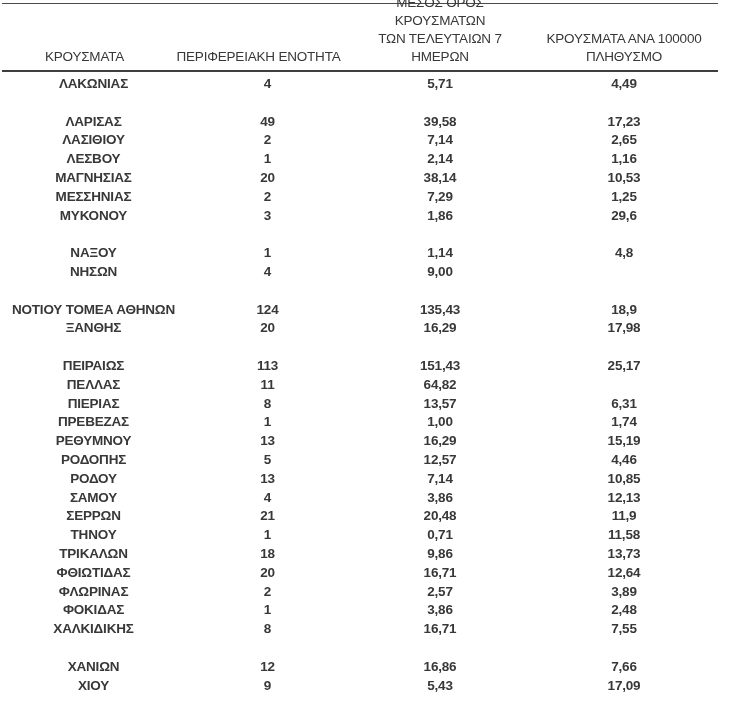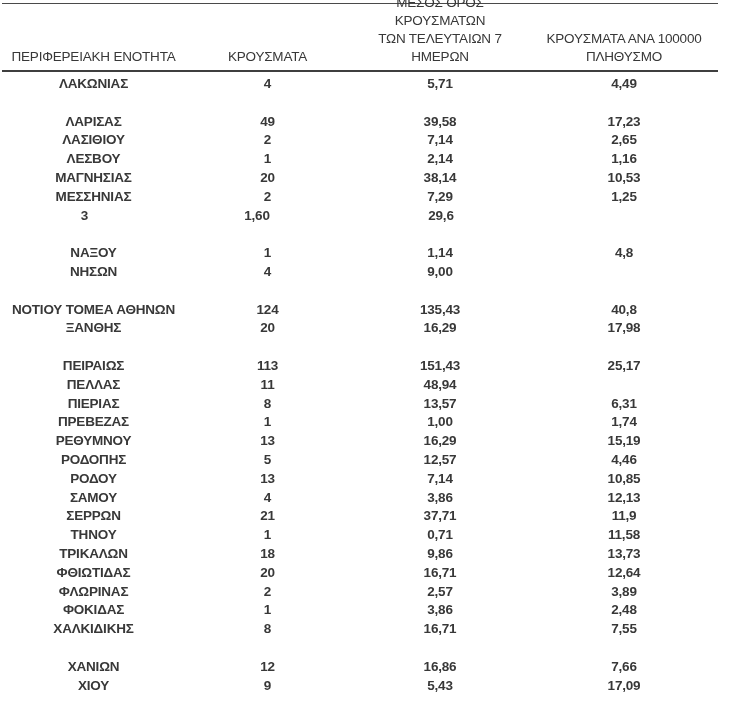--- a/index.html
+++ b/index.html
@@ -46,22 +46,22 @@
     white-space: nowrap;
   }
   .spacer-row { height: 18.8px; }
   .tr.italic .td { font-style: italic; margin-top: 44px; }
 </style>
 </head>
 <body>
 
 <div class="report-table">
   <div class="thead">
+    <div class="th c2">ΚΡΟΥΣΜΑΤΑ</div>
     <div class="th c1">ΠΕΡΙΦΕΡΕΙΑΚΗ ΕΝΟΤΗΤΑ</div>
-    <div class="th c2">ΚΡΟΥΣΜΑΤΑ</div>
     <div class="th c3">ΜΕΣΟΣ ΟΡΟΣ ΚΡΟΥΣΜΑΤΩΝ
 ΤΩΝ ΤΕΛΕΥΤΑΙΩΝ 7
 ΗΜΕΡΩΝ</div>
     <div class="th c4">ΚΡΟΥΣΜΑΤΑ ΑΝΑ 100000
 ΠΛΗΘΥΣΜΟ</div>
   </div>
   <div class="tbody">
       <div class="tr">
         <div class="td c1">ΛΑΚΩΝΙΑΣ</div>
         <div class="td c2">4</div>
@@ -93,60 +93,61 @@
         <div class="td c3">38,14</div>
         <div class="td c4">10,53</div>
       </div>
       <div class="tr">
         <div class="td c1">ΜΕΣΣΗΝΙΑΣ</div>
         <div class="td c2">2</div>
         <div class="td c3">7,29</div>
         <div class="td c4">1,25</div>
       </div>
       <div class="tr">
+        <div class="td c1">ΜΥΚΟΝΟΥ</div>
         <div class="td c2">3</div>
-        <div class="td c3">1,60</div>
+        <div class="td c3">1,86</div>
         <div class="td c4">29,6</div>
       </div>
       <div class="spacer-row"></div>
       <div class="tr">
         <div class="td c1">ΝΑΞΟΥ</div>
         <div class="td c2">1</div>
         <div class="td c3">1,14</div>
         <div class="td c4">4,8</div>
       </div>
       <div class="tr">
         <div class="td c1">ΝΗΣΩΝ</div>
         <div class="td c2">4</div>
         <div class="td c3">9,00</div>
       </div>
       <div class="spacer-row"></div>
       <div class="tr">
         <div class="td c1">ΝΟΤΙΟΥ ΤΟΜΕΑ ΑΘΗΝΩΝ</div>
         <div class="td c2">124</div>
         <div class="td c3">135,43</div>
-        <div class="td c4">40,8</div>
+        <div class="td c4">18,9</div>
       </div>
       <div class="tr">
         <div class="td c1">ΞΑΝΘΗΣ</div>
         <div class="td c2">20</div>
         <div class="td c3">16,29</div>
         <div class="td c4">17,98</div>
       </div>
       <div class="spacer-row"></div>
       <div class="tr">
         <div class="td c1">ΠΕΙΡΑΙΩΣ</div>
         <div class="td c2">113</div>
         <div class="td c3">151,43</div>
         <div class="td c4">25,17</div>
       </div>
       <div class="tr">
         <div class="td c1">ΠΕΛΛΑΣ</div>
         <div class="td c2">11</div>
-        <div class="td c3">48,94</div>
+        <div class="td c3">64,82</div>
       </div>
       <div class="tr">
         <div class="td c1">ΠΙΕΡΙΑΣ</div>
         <div class="td c2">8</div>
         <div class="td c3">13,57</div>
         <div class="td c4">6,31</div>
       </div>
       <div class="tr">
         <div class="td c1">ΠΡΕΒΕΖΑΣ</div>
         <div class="td c2">1</div>
@@ -173,21 +174,21 @@
       </div>
       <div class="tr">
         <div class="td c1">ΣΑΜΟΥ</div>
         <div class="td c2">4</div>
         <div class="td c3">3,86</div>
         <div class="td c4">12,13</div>
       </div>
       <div class="tr">
         <div class="td c1">ΣΕΡΡΩΝ</div>
         <div class="td c2">21</div>
-        <div class="td c3">37,71</div>
+        <div class="td c3">20,48</div>
         <div class="td c4">11,9</div>
       </div>
       <div class="tr">
         <div class="td c1">ΤΗΝΟΥ</div>
         <div class="td c2">1</div>
         <div class="td c3">0,71</div>
         <div class="td c4">11,58</div>
       </div>
       <div class="tr">
         <div class="td c1">ΤΡΙΚΑΛΩΝ</div>

